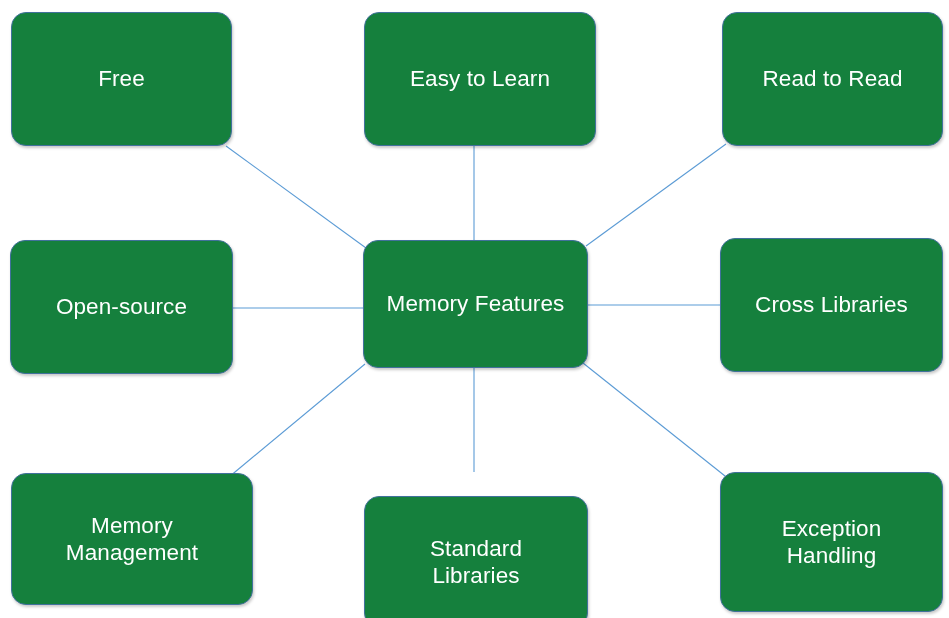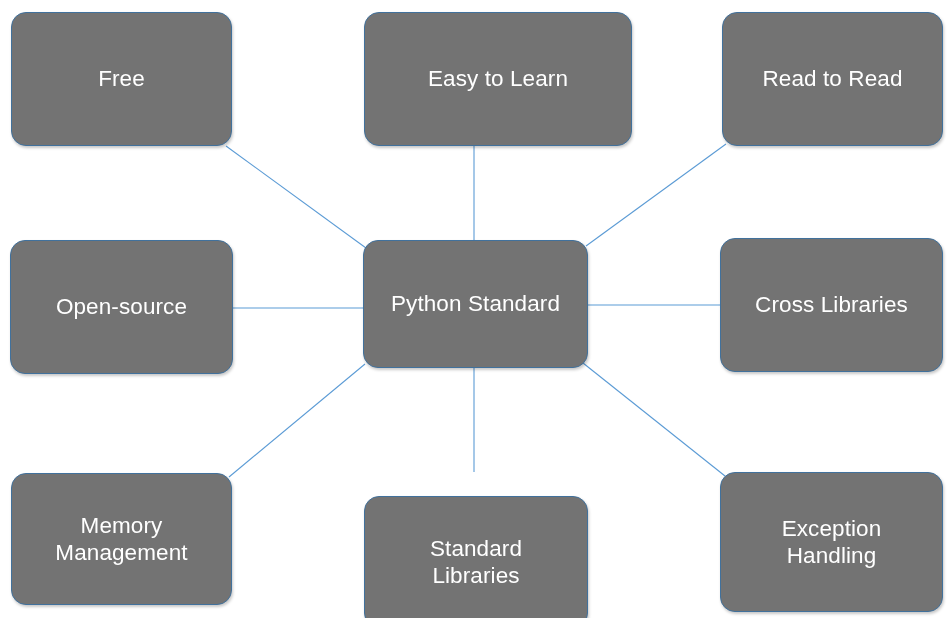--- a/index.html
+++ b/index.html
@@ -21,21 +21,21 @@
     position: absolute;
     left: 0;
     top: 0;
     width: 949px;
     height: 618px;
     pointer-events: none;
   }
   .node {
     position: absolute;
     box-sizing: border-box;
-    background: #737373;
+    background: #15803d;
     border: 1.4px solid #41719c;
     border-radius: 15px;
     display: flex;
     align-items: center;
     justify-content: center;
     text-align: center;
     color: #ffffff;
     font-size: 22.5px;
     font-weight: 400;
     line-height: 1.22;
@@ -61,38 +61,38 @@
       <line x1="474" y1="240" x2="474" y2="146" stroke="#5b9bd5" stroke-width="1.1"></line>
       <line x1="586" y1="246" x2="726" y2="144" stroke="#5b9bd5" stroke-width="1.1"></line>
       <line x1="363" y1="308" x2="233" y2="308" stroke="#5b9bd5" stroke-width="1.1"></line>
       <line x1="588" y1="305" x2="720" y2="305" stroke="#5b9bd5" stroke-width="1.1"></line>
       <line x1="365" y1="364" x2="229" y2="477" stroke="#5b9bd5" stroke-width="1.1"></line>
       <line x1="474" y1="368" x2="474" y2="472" stroke="#5b9bd5" stroke-width="1.1"></line>
       <line x1="583" y1="363" x2="725" y2="476" stroke="#5b9bd5" stroke-width="1.1"></line>
     </svg>
   <div id="node-layer">
       <div class="node node-center" style="left: 363px; top: 240px; width: 225px; height: 128px;">
-        <span class="label">Python Standard</span>
+        <span class="label">Memory Features</span>
       </div>
       <div class="node" style="left: 11px; top: 12px; width: 221px; height: 134px;">
         <span class="label">Free</span>
       </div>
-      <div class="node" style="left: 364px; top: 12px; width: 268px; height: 134px; justify-content: center;">
+      <div class="node" style="left: 364px; top: 12px; width: 232px; height: 134px; justify-content: center;">
         <span class="label">Easy to Learn</span>
       </div>
       <div class="node" style="left: 722px; top: 12px; width: 221px; height: 134px;">
         <span class="label">Read to Read</span>
       </div>
       <div class="node" style="left: 10px; top: 240px; width: 223px; height: 134px; align-items: center;">
         <span class="label">Open-source</span>
       </div>
       <div class="node" style="left: 720px; top: 238px; width: 223px; height: 134px;">
         <span class="label">Cross Libraries</span>
       </div>
-      <div class="node" style="left: 11px; top: 473px; width: 221px; height: 132px; justify-content: center;">
+      <div class="node" style="left: 11px; top: 473px; width: 242px; height: 132px; justify-content: center;">
         <span class="label">Memory
 Management</span>
       </div>
       <div class="node" style="left: 364px; top: 496px; width: 224px; height: 132px;">
         <span class="label">Standard
 Libraries</span>
       </div>
       <div class="node" style="left: 720px; top: 472px; width: 223px; height: 140px;">
         <span class="label">Exception
 Handling</span>

